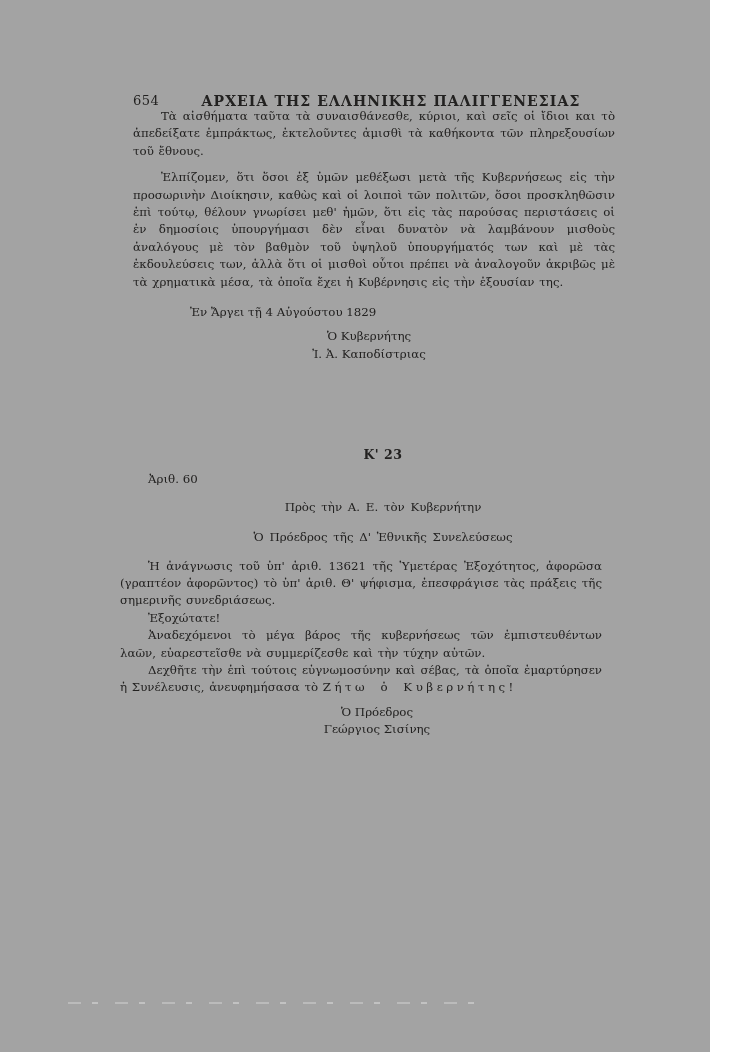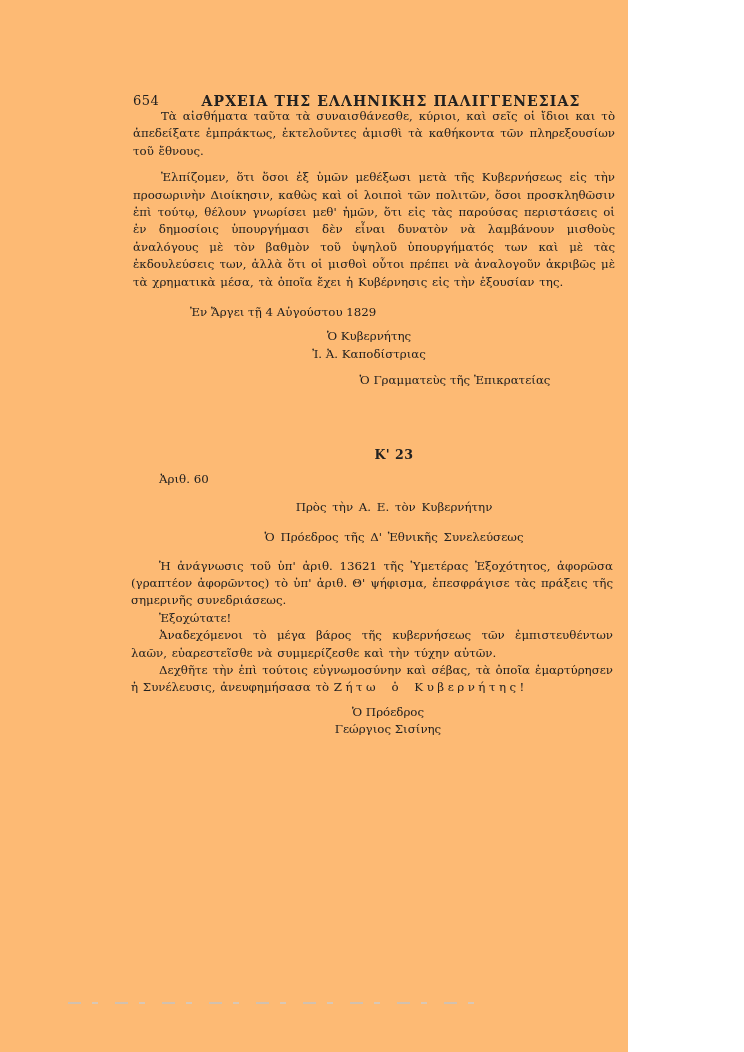--- a/index.html
+++ b/index.html
@@ -1,20 +1,20 @@
 <!DOCTYPE html>
 <html><head>
 <meta charset="utf-8">
 <style>
   html, body { margin: 0; padding: 0; background: #ffffff; }
   .page {
     position: relative;
-    width: 628px;
+    width: 710px;
     height: 1052px;
-    background: #fdba74;
+    background: #a3a3a3;
     overflow: hidden;
     font-family: "DejaVu Serif", serif;
     color: #222120;
     font-size: 11.8px;
     line-height: 17.4px;
   }
   .hdr-num {
     position: absolute;
     left: 133px;
     top: 92px;
@@ -35,21 +35,21 @@
     white-space: nowrap;
   }
   .doc1 {
     position: absolute;
     left: 133px;
     top: 108px;
     width: 482px;
   }
   .doc2 {
     position: absolute;
-    left: 131px;
+    left: 120px;
     top: 446px;
     width: 482px;
   }
   .para {
     margin: 0;
     text-align: justify;
     text-indent: 28px;
     word-spacing: 1px;
   }
   .para.mt { margin-top: 9px; }
@@ -104,21 +104,20 @@
     <p class="para">Τὰ αἰσθήματα ταῦτα τὰ συναισθάνεσθε, κύριοι, καὶ σεῖς οἱ ἴδιοι και τὸ ἀπεδείξατε ἐμπράκτως, ἐκτελοῦντες ἀμισθὶ τὰ καθήκοντα τῶν πληρεξουσίων τοῦ ἔθνους.</p>
     <p class="para mt">Ἐλπίζομεν, ὅτι ὅσοι ἐξ ὑμῶν μεθέξωσι μετὰ τῆς Κυβερνήσεως εἰς τὴν προσωρινὴν Διοίκησιν, καθὼς καὶ οἱ λοιποὶ τῶν πολιτῶν, ὅσοι προσκληθῶσιν ἐπὶ τούτῳ, θέλουν γνωρίσει μεθ' ἡμῶν, ὅτι εἰς τὰς παρούσας περιστάσεις οἱ ἐν δημοσίοις ὑπουργήμασι δὲν εἶναι δυνατὸν νὰ λαμβάνουν μισθοὺς ἀναλόγους μὲ τὸν βαθμὸν τοῦ ὑψηλοῦ ὑπουργήματός των καὶ μὲ τὰς ἐκδουλεύσεις των, ἀλλὰ ὅτι οἱ μισθοὶ οὗτοι πρέπει νὰ ἀναλογοῦν ἀκριβῶς μὲ τὰ χρηματικὰ μέσα, τὰ ὁποῖα ἔχει ἡ Κυβέρνησις εἰς τὴν ἐξουσίαν της.</p>
     <div class="dateline">Ἐν Ἄργει τῇ 4 Αὐγούστου 1829</div>
 
     <div class="sig sig-governor">
       <div>Ὁ Κυβερνήτης</div>
       <div>Ἰ. Ἀ. Καποδίστριας</div>
     </div>
 
     <div class="sig sig-secretary">
-      <div>Ὁ Γραμματεὺς τῆς Ἐπικρατείας</div>
     </div>
   </div>
 
   <div class="doc2">
     <div class="k23">Κ' 23</div>
     <div class="arith">Ἀριθ. 60</div>
     <div class="addressee">Πρὸς τὴν Α. Ε. τὸν Κυβερνήτην</div>
     <div class="sender">Ὁ Πρόεδρος τῆς Δ' Ἐθνικῆς Συνελεύσεως</div>
 
     <p class="para p-intro">Ἡ ἀνάγνωσις τοῦ ὑπ' ἀριθ. 13621 τῆς Ὑμετέρας Ἐξοχότητος, ἀφορῶσα (γραπτέον ἀφορῶντος) τὸ ὑπ' ἀριθ. Θ' ψήφισμα, ἐπεσφράγισε τὰς πράξεις τῆς σημερινῆς συνεδριάσεως.</p>

